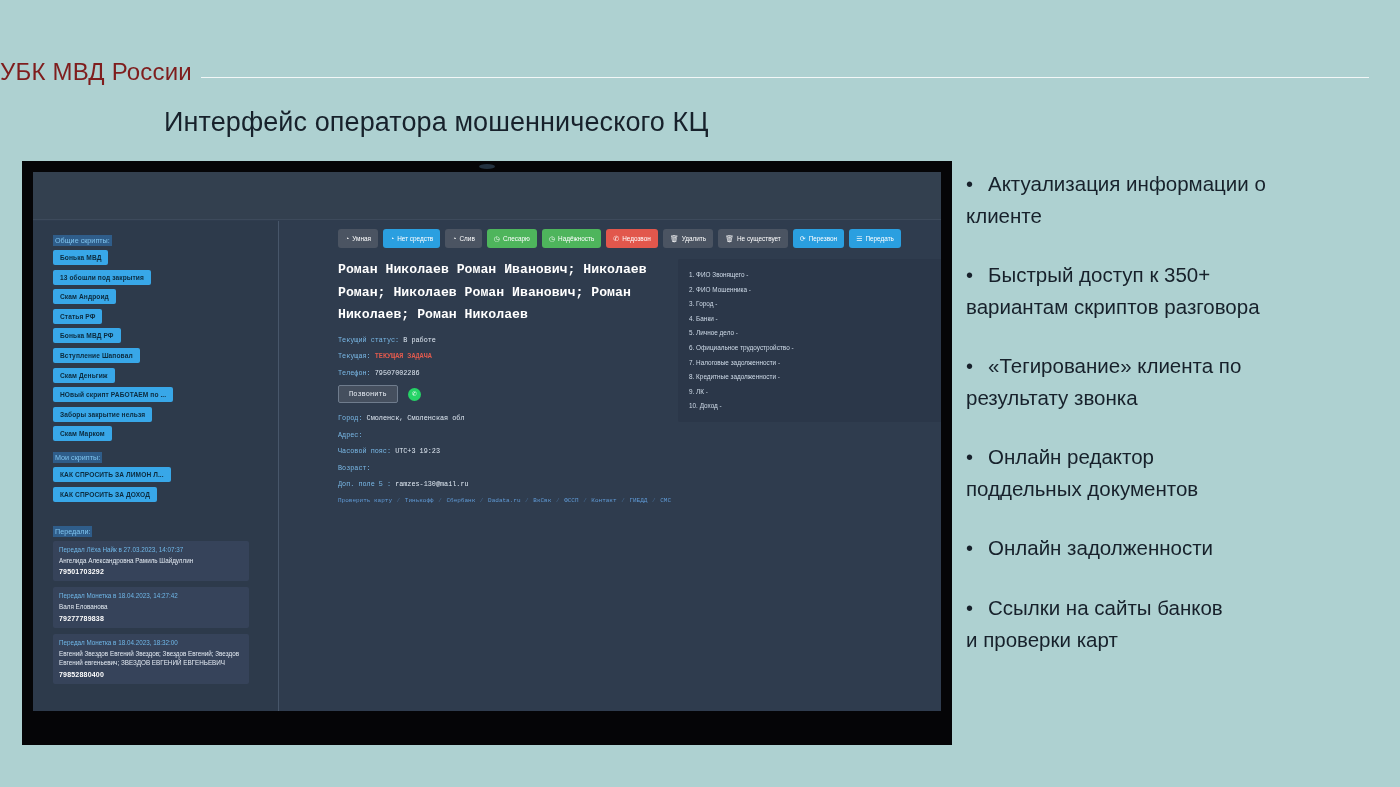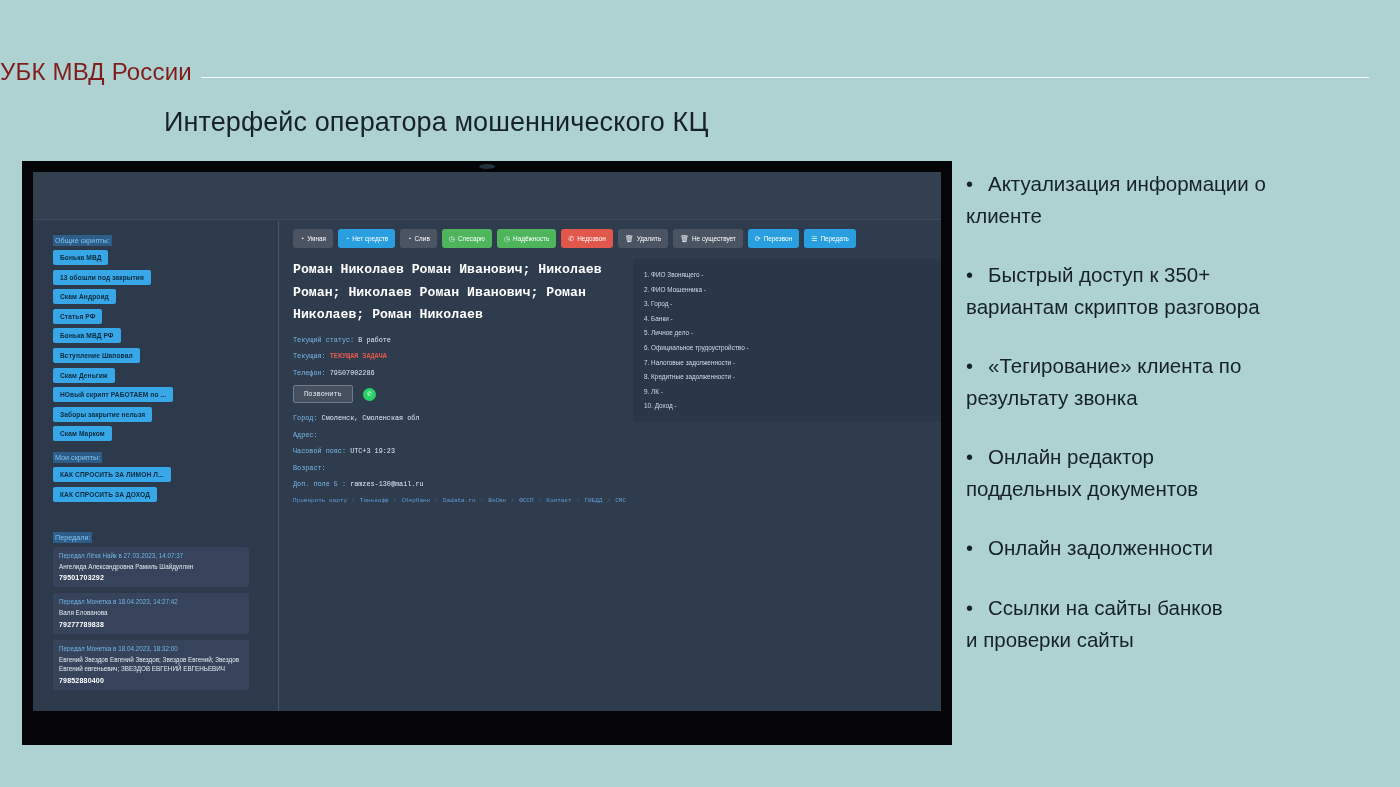--- a/index.html
+++ b/index.html
@@ -67,20 +67,21 @@
   
   .app-topbar {
     position: absolute; left: 0; top: 0;
     width: 100%; height: 48px;
     background: #33404f;
     border-bottom: 1px solid #3d4a5b;
   }
   .app-body {
     position: absolute; left: 0; top: 49px; right: 0; bottom: 0;
     display: flex;
+    gap: 45px;
   }
 
   
   .sidebar {
     width: 246px; flex: 0 0 246px;
     background: #2d3a4b;
     padding: 8px 0 0 20px;
     position: relative;
   }
   .side-divider {
@@ -100,21 +101,21 @@
     padding: 4px 7px 4px 7px;
     margin-bottom: 4.6px;
     border-radius: 2px;
     white-space: nowrap;
     width: fit-content;
     max-width: 215px;
     overflow: hidden;
     text-overflow: ellipsis;
     letter-spacing: .1px;
   }
-  .transfers { margin-top: 24px; }
+  .transfers { margin-top: 18px; }
   .xfer-card {
     background: #36435a;
     border-radius: 2px;
     padding: 5px 6px 6px 6px;
     margin-bottom: 6px;
     width: 196px;
   }
   .xfer-head {
     font-size: 6.3px; color: #6fb7e8; margin-bottom: 3px;
     white-space: nowrap; overflow: hidden;
@@ -214,21 +215,21 @@
   </div>
   <div class="bullet">
     <div class="bullet-line first"><span class="bullet-dot">•</span><span>Онлайн редактор</span></div>
     <div class="bullet-line"><span>поддельных документов</span></div>
   </div>
   <div class="bullet">
     <div class="bullet-line first"><span class="bullet-dot">•</span><span>Онлайн задолженности</span></div>
   </div>
   <div class="bullet">
     <div class="bullet-line first"><span class="bullet-dot">•</span><span>Ссылки на сайты банков</span></div>
-    <div class="bullet-line"><span>и проверки сайты</span></div>
+    <div class="bullet-line"><span>и проверки карт</span></div>
   </div>
 </div>
 
 <div class="monitor">
   <div class="monitor-notch"></div>
   <div class="screen">
 
     <div class="app-topbar"></div>
 
     <div class="app-body">

